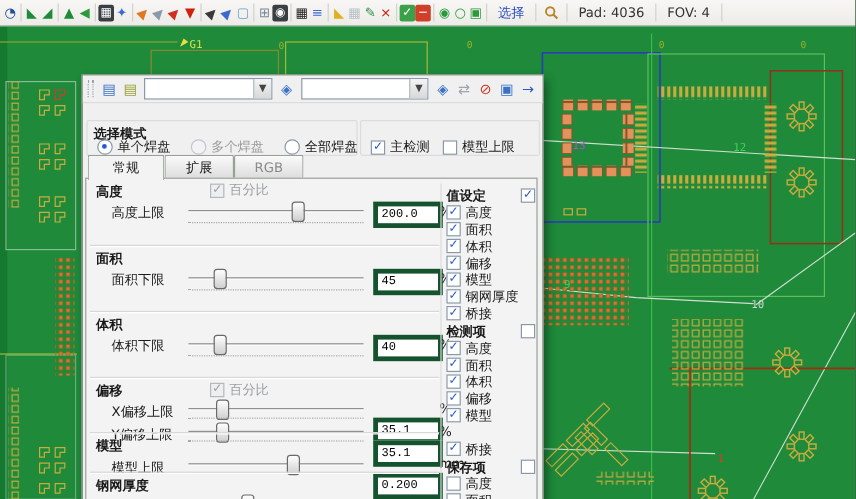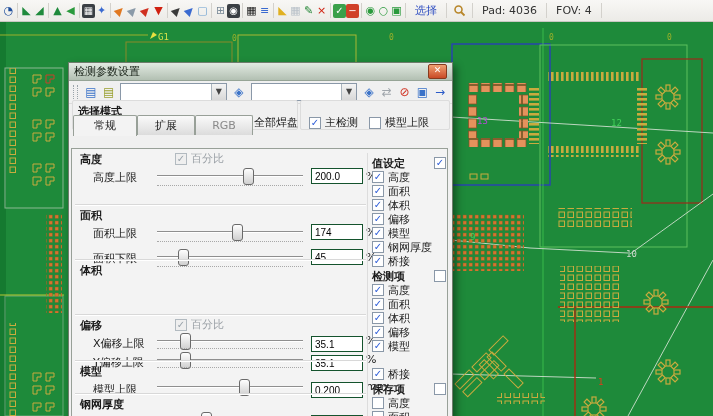--- a/index.html
+++ b/index.html
@@ -54,21 +54,21 @@
 
   
   .cb{width:12px;height:12px;box-sizing:border-box;background:#fff;border:1px solid #8a98a8;
     display:inline-flex;align-items:center;justify-content:center;flex:0 0 12px;
     font-size:10px;color:#2a5ad8;}
   .cb .m{display:none;line-height:1;font-weight:bold;}
   .cb.on .m{display:block;}
   .cb.dis{background:#efefef;border-color:#b2bac0;color:#98a2aa;}
 
   
-  .tab{position:absolute;top:52px;height:20px;box-sizing:border-box;text-align:center;
+  .tab{position:absolute;top:66px;height:20px;box-sizing:border-box;text-align:center;
     line-height:19px;border:1px solid #98a098;border-bottom:none;border-radius:2px 2px 0 0;
     background:linear-gradient(#fafafa,#dcdcdc);z-index:1;cursor:default;}
   .tab.active{background:#f3f3f3;height:21px;z-index:3;}
   .tab .gray{color:#8a8a8a;}
 
   
   #panel{position:absolute;left:2px;top:85px;width:377px;height:277px;box-sizing:border-box;
     border:1px solid #98a098;background:#f3f3f3;z-index:2;}
   #vsep{position:absolute;left:295px;top:4px;bottom:4px;width:1px;background:#dcdcdc;}
 
@@ -83,23 +83,23 @@
   .row.tight{height:19px;}
   .row .lb{position:absolute;left:18px;top:4px;width:66px;white-space:nowrap;}
   .slider{position:absolute;left:82px;top:1px;width:146px;height:18px;}
   .slider .track{position:absolute;left:0;right:0;top:8px;height:1px;background:#8f8f8f;
      box-shadow:0 1px 0 #fff;}
   .slider .thumb{position:absolute;top:1px;width:9px;height:15px;border:1px solid #6a6a6a;
      border-radius:3px;background:linear-gradient(#fefefe,#cfcfcf);}
   .row .ticks{position:absolute;left:82px;width:146px;top:19px;border-top:1px dotted #a8a8a8;}
   .row.tight .ticks{top:16px;}
   .row.tight .slider{top:0;}
-  .val{position:absolute;left:236px;top:2px;width:44px;height:14px;border:1px solid #14532d;
-     background:#fff;font-family:Liberation Sans, sans-serif;font-size:10px;padding:0 3px;}
-  .row.tight .val{top:4px;}
+  .val{position:absolute;left:236px;top:2px;width:44px;height:14px;border:4px solid #14532d;
+     background:#fff;font-family:Liberation Mono, monospace;font-size:10px;padding:0 3px;}
+  .row.tight .val{top:16px;}
   .unit{position:absolute;left:291px;top:4px;}
   .row.tight .unit{top:2px;}
 
   
   #right-panels{position:absolute;left:300px;top:8px;width:74px;}
   .panel + .panel{margin-top:3px;}
   .p-head{display:flex;align-items:center;height:12px;font-weight:bold;}
   .p-head .cb{margin-left:auto;}
   .p-item{display:flex;align-items:center;height:12px;margin-top:2px;gap:4px;white-space:nowrap;}
   .p-item.gap{margin-top:16px;}
@@ -293,24 +293,20 @@
         <text x="667" y="18" fill="#9ab02a" font-size="8">0</text>
         <text x="477" y="102" fill="#b44ad6" font-size="9">13</text>
         <text x="611" y="104" fill="#42d05a" font-size="9">12</text>
         <text x="626" y="235" fill="#cdd8cd" font-size="9">10</text>
         <text x="470" y="218" fill="#42d05a" font-size="9">9</text>
         <text x="598" y="363" fill="#e23a1a" font-size="9">1</text>
       </g>
   </svg>
 
   <div id="dlg">
-    <div id="dlg-title">
-      <span class="t">检测参数设置</span>
-      <span id="close-btn">✕</span>
-    </div>
 
     <div id="dlg-toolbar">
         <span class="grip"></span>
         <span class="dt-icon" style="color: rgb(58, 114, 200);">▤</span>
         <span class="dt-icon" style="color: rgb(154, 160, 48);">▤</span>
         <div class="combo">
           <span class="c-arrow">▼</span>
         </div>
         <span class="dt-icon" style="color: rgb(58, 114, 200);">◈</span>
         <div class="combo">
@@ -379,44 +375,44 @@
                 <div class="ticks"></div>
                 <input class="val" readonly="" value="200.0" style="">
                 <span class="unit">%</span>
               </div>
             </div>
           </div>
           <div class="section lined" style="height: 55px;">
             <span class="sec-title">面积</span>
             <div class="rows">
               <div class="row">
-                <span class="lb">面积上限</span>
-                <div class="slider">
-                  <div class="track"></div>
-                  <div class="thumb" style="left:75px"></div>
-                </div>
-                <div class="ticks"></div>
-                <input class="val" readonly="" value="174" style="">
-                <span class="unit">%</span>
-              </div>
-              <div class="row">
                 <span class="lb">面积下限</span>
                 <div class="slider">
                   <div class="track"></div>
                   <div class="thumb" style="left:21px"></div>
                 </div>
                 <div class="ticks"></div>
                 <input class="val" readonly="" value="45" style="">
                 <span class="unit">%</span>
               </div>
             </div>
           </div>
           <div class="section lined" style="height: 55px;">
             <span class="sec-title">体积</span>
             <div class="rows">
+              <div class="row">
+                <span class="lb">体积下限</span>
+                <div class="slider">
+                  <div class="track"></div>
+                  <div class="thumb" style="left:21px"></div>
+                </div>
+                <div class="ticks"></div>
+                <input class="val" readonly="" value="40" style="">
+                <span class="unit">%</span>
+              </div>
             </div>
           </div>
           <div class="section lined" style="height: 46px;">
             <span class="sec-title">偏移</span>
             <span class="sec-pct">
               <span class="cb on dis">
                 <span class="m">✓</span>
               </span>
               <span>百分比</span>
             </span>

